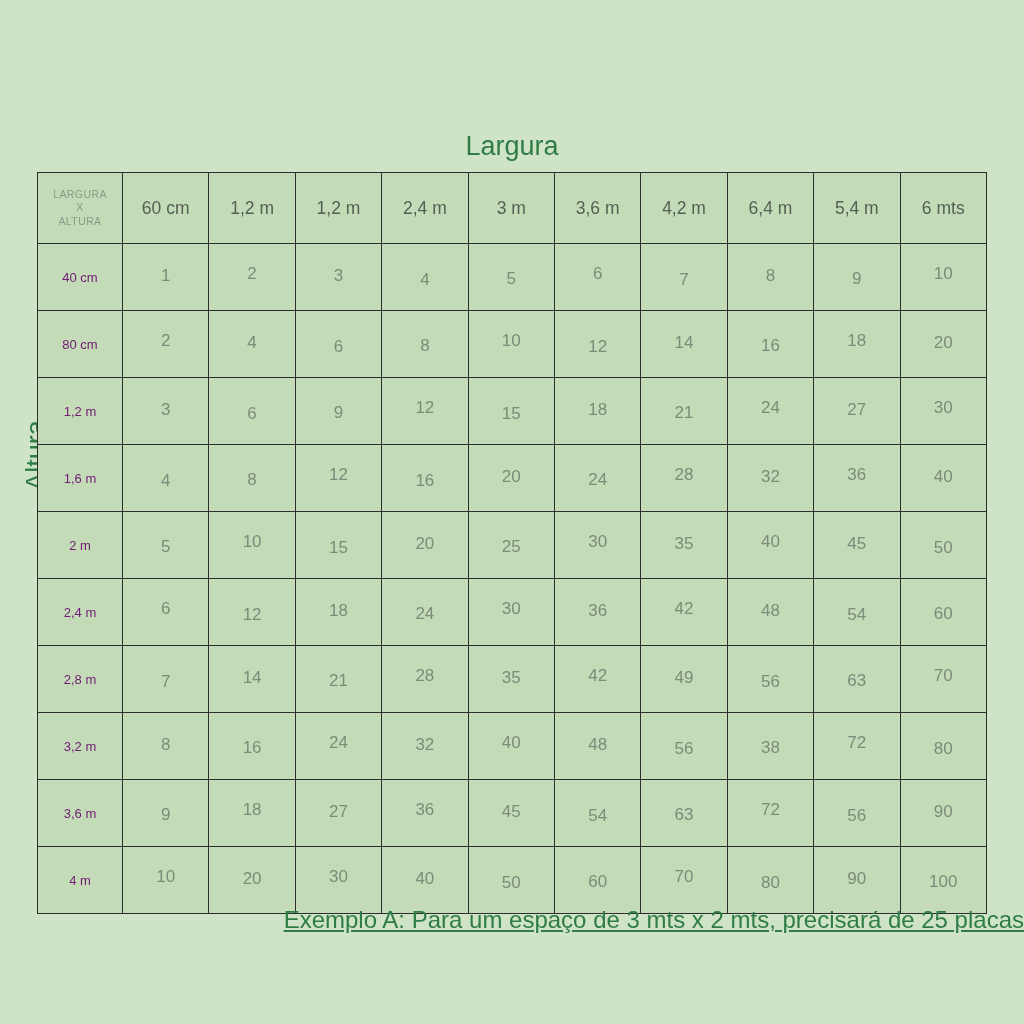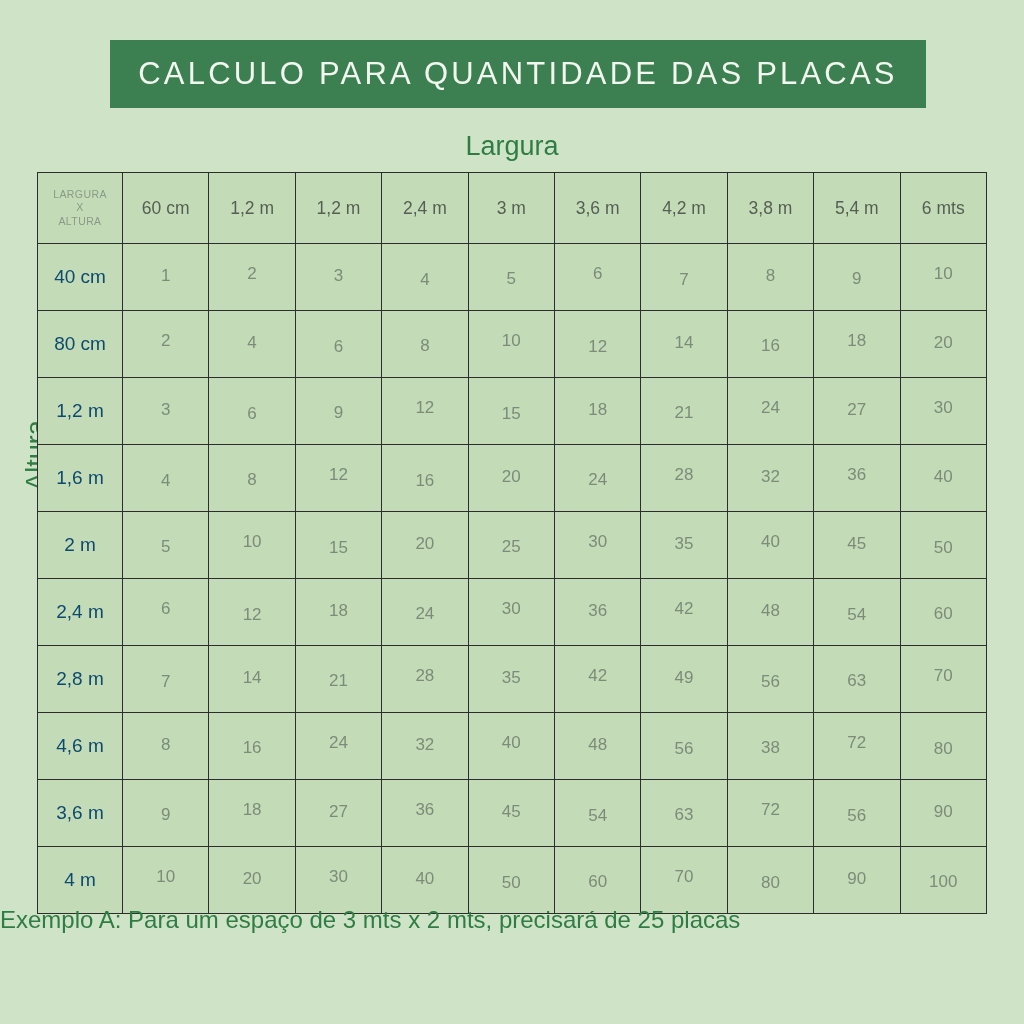--- a/index.html
+++ b/index.html
@@ -89,72 +89,70 @@
     font-size: 10.5px;
     line-height: 1.25;
     letter-spacing: 0.4px;
   }
   .grid td.hdr {
     color: #555f52;
     font-size: 17.5px;
     margin-left: 40px;
   }
   .grid td.rowhdr {
-    color: #0c4a6e;
-    font-size: 19px;
+    color: #701a75;
+    font-size: 13px;
   }
   .col-first { width: 82px; }
 
   
   .j1 { position: relative; top: -3px; }
   .j2 { position: relative; top: 3px; }
   .j3 { position: relative; top: -1px; }
   .j4 { position: relative; top: 2px; }
 
   
   .notes {
     position: absolute;
     left: 0;
     top: 903px;
     width: 1024px;
-    text-align: left;
+    text-align: right;
     color: #2f7d45;
     font-size: 24px;
     line-height: 1.45;
+    text-decoration: underline;
   }
   .notes div { white-space: nowrap; }
 </style>
 </head>
 <body>
 
 <div class="page">
 
-  <div class="title-banner">
-    <span class="title-text">CALCULO PARA QUANTIDADE DAS PLACAS</span>
-  </div>
 
   <div class="axis-top">Largura</div>
   <div class="axis-left">Altura</div>
 
   <table class="grid">
     <tbody id="grid-body">
         <tr>
           <td class="corner col-first">
             <div>LARGURA</div>
             <div>X</div>
             <div>ALTURA</div>
           </td>
           <td class="hdr">60 cm</td>
           <td class="hdr">1,2 m</td>
           <td class="hdr">1,2 m</td>
           <td class="hdr">2,4 m</td>
           <td class="hdr">3 m</td>
           <td class="hdr">3,6 m</td>
           <td class="hdr">4,2 m</td>
-          <td class="hdr">3,8 m</td>
+          <td class="hdr">6,4 m</td>
           <td class="hdr">5,4 m</td>
           <td class="hdr">6 mts</td>
         </tr>
         <tr>
           <td class="rowhdr col-first">40 cm</td>
           <td><span class="j3">1</span></td>
           <td><span class="j1">2</span></td>
           <td><span class="j3">3</span></td>
           <td><span class="j2">4</span></td>
           <td><span class="j4">5</span></td>
@@ -236,21 +234,21 @@
           <td><span class="j4">21</span></td>
           <td><span class="j1">28</span></td>
           <td><span class="j3">35</span></td>
           <td><span class="j1">42</span></td>
           <td><span class="j3">49</span></td>
           <td><span class="j2">56</span></td>
           <td><span class="j4">63</span></td>
           <td><span class="j1">70</span></td>
         </tr>
         <tr>
-          <td class="rowhdr col-first">4,6 m</td>
+          <td class="rowhdr col-first">3,2 m</td>
           <td><span class="j3">8</span></td>
           <td><span class="j4">16</span></td>
           <td><span class="j1">24</span></td>
           <td><span class="j3">32</span></td>
           <td><span class="j1">40</span></td>
           <td><span class="j3">48</span></td>
           <td><span class="j2">56</span></td>
           <td><span class="j4">38</span></td>
           <td><span class="j1">72</span></td>
           <td><span class="j2">80</span></td>

